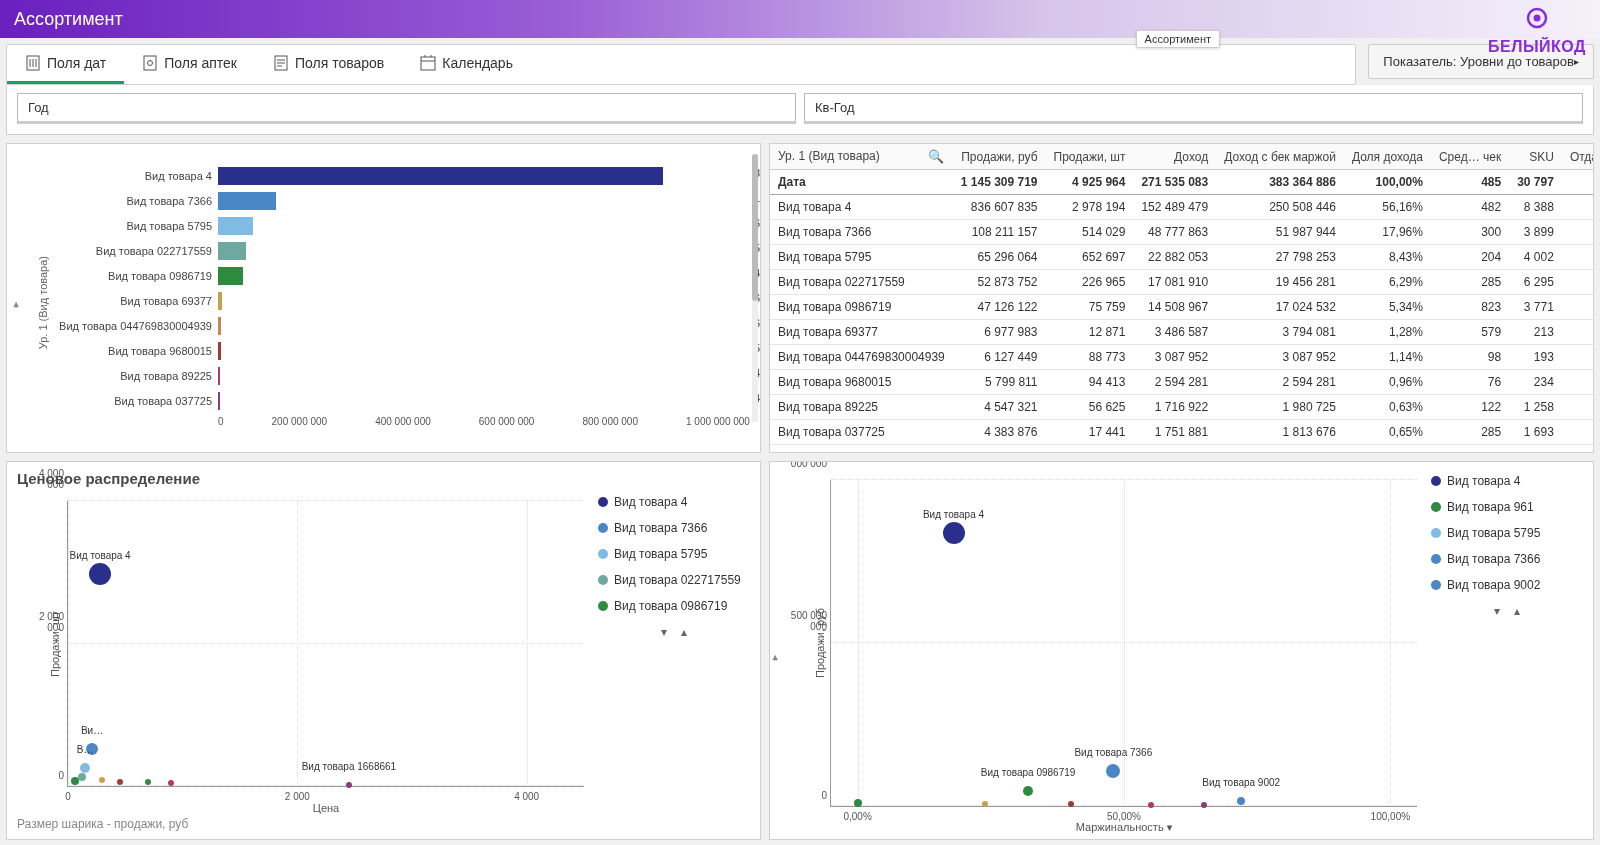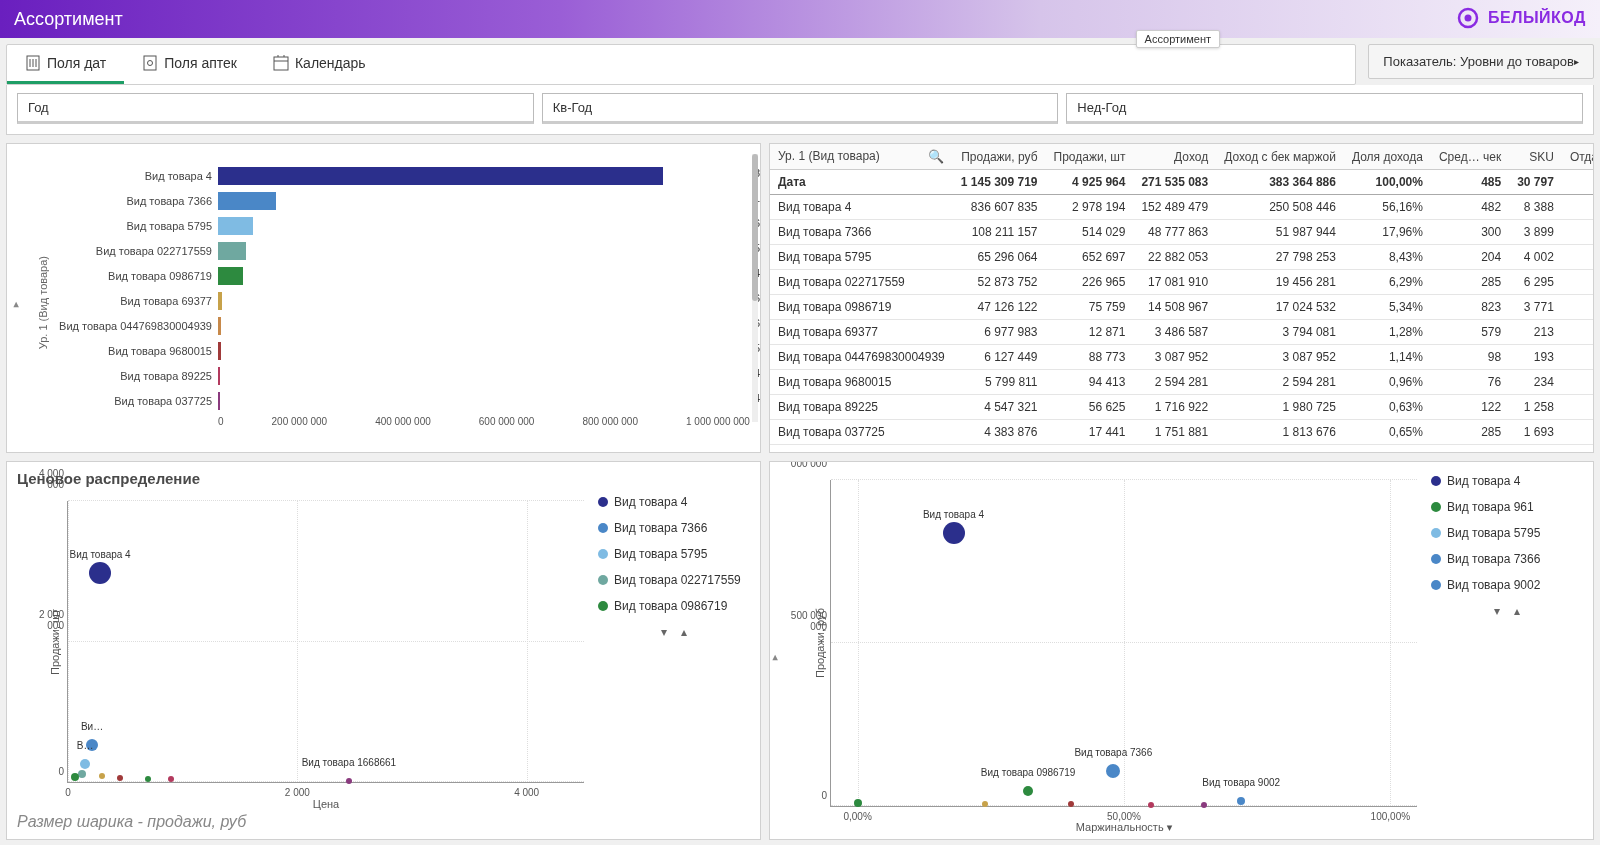--- a/index.html
+++ b/index.html
@@ -2,21 +2,21 @@
 <html><head>
 <meta charset="utf-8">
 <style>
   * { margin:0; padding:0; box-sizing:border-box; font-family: Arial, Helvetica, sans-serif; }
   body { background:#f0f0f0; width:1600px; height:845px; overflow:hidden; font-size:13px; color:#333; }
 
   
   .header { height:38px; background:linear-gradient(90deg,#6a1fbf 0%, #9a5ed6 35%, #d6c4ea 65%, #f5f0fa 100%); display:flex; align-items:center; padding:0 14px; position:relative; }
   .header-title { color:#fff; font-size:18px; font-weight:500; }
   .header-tooltip { position:absolute; right:380px; top:30px; background:#fff; border:1px solid #ccc; padding:2px 8px; font-size:11px; border-radius:2px; box-shadow:0 1px 3px rgba(0,0,0,.15); }
-  .logo { position:absolute; right:14px; top:6px; display:flex; align-items:center; gap:8px; font-weight:700; color:#8a2be2; font-size:16px; letter-spacing:.5px;}
+  .logo { position:absolute; right:14px; top:6px; display:flex; align-items:center; gap:8px; font-weight:700; color:#8a2be2; font-size:16px; letter-spacing:.5px;flex-direction:column;}
   .logo svg { width:24px; height:24px; }
 
   
   .tabs-row { display:flex; background:#fff; border:1px solid #d0d0d0; margin:6px 6px 0; border-radius:2px; }
   .tab { padding:10px 18px; display:flex; align-items:center; gap:6px; font-size:14px; cursor:pointer; border-bottom:3px solid transparent; }
   .tab.active { border-bottom-color:#1e9e66; }
   .tab-icon { width:16px; height:16px; display:inline-block; }
   .indicator-btn { margin:6px; padding:8px 14px; background:#f5f5f5; border:1px solid #ccc; border-radius:2px; font-size:13px; white-space:nowrap; display:flex; align-items:center; }
 
   
@@ -60,21 +60,21 @@
   .x-tick { position:absolute; bottom:-16px; font-size:10px; color:#555; transform:translateX(-50%); }
   .x-ax-lbl { position:absolute; bottom:-28px; left:50%; transform:translateX(-50%); font-size:11px; color:#555;}
   .grid-line-h { position:absolute; left:0; right:0; border-top:1px dotted #ddd; }
   .grid-line-v { position:absolute; top:0; bottom:0; border-left:1px dotted #ddd; }
   .pt { position:absolute; border-radius:50%; transform:translate(-50%,50%); }
   .pt-lbl { position:absolute; font-size:10px; color:#333; transform:translate(-50%,-120%); white-space:nowrap; }
   .legend { width:160px; padding:4px 0 0 8px; font-size:12px; }
   .legend-item { display:flex; align-items:center; gap:6px; margin-bottom:12px; }
   .legend-sw { width:10px; height:10px; border-radius:50%; }
   .legend-arrows { display:flex; gap:14px; margin-top:6px; color:#666; font-size:12px; justify-content:center; }
-  .footer-note { font-size:16px; color:#888; font-style:italic; padding:2px 0 4px; }
+  .footer-note { font-size:12px; color:#888; padding:2px 0 4px; }
   .expand-icon { position:absolute; left:6px; top:50%; transform:rotate(-90deg); font-size:11px; color:#888;}
 </style>
 </head>
 <body>
 
 <div class="header">
   <div class="header-title">Ассортимент</div>
   <div class="header-tooltip">Ассортимент</div>
   <div class="logo">
     <svg viewBox="0 0 24 24">
@@ -96,36 +96,42 @@
       </div>
       <div class="tab">
         <svg class="tab-icon" viewBox="0 0 16 16">
           <rect x="2" y="1" width="12" height="14" fill="none" stroke="#555"></rect>
           <circle cx="8" cy="8" r="2.5" fill="none" stroke="#555"></circle>
         </svg>
         <span>Поля аптек</span>
       </div>
       <div class="tab">
         <svg class="tab-icon" viewBox="0 0 16 16">
+          <rect x="2" y="1" width="12" height="14" fill="none" stroke="#555"></rect>
+          <path d="M4 5h8M4 8h8M4 11h5" stroke="#555"></path>
+        </svg>
+        <span>Поля товаров</span>
+      </div>
+      <div class="tab">
+        <svg class="tab-icon" viewBox="0 0 16 16">
           <rect x="1" y="2" width="14" height="13" fill="none" stroke="#555"></rect>
           <path d="M1 6h14M5 2V0M11 2V0" stroke="#555"></path>
         </svg>
         <span>Календарь</span>
       </div>
     </div>
   <div class="indicator-btn">
     <span>Показатель: Уровни до товаров</span>
     <span style="margin-left:auto; font-size:10px;">▸</span>
   </div>
 </div>
 
 <div class="filters-row" id="filters">
     <div class="filter">Год</div>
     <div class="filter">Кв-Год</div>
-    <div class="filter">Нед-Год</div>
   </div>
 
 <div class="grid">
 
   <div class="panel">
     <div class="bar-chart-wrap">
       <span class="expand-icon">▸</span>
       <div class="y-axis-label-v">Ур. 1 (Вид товара)</div>
       <div class="bars-area" id="bars">
           <div style="padding-bottom: 26px;">

